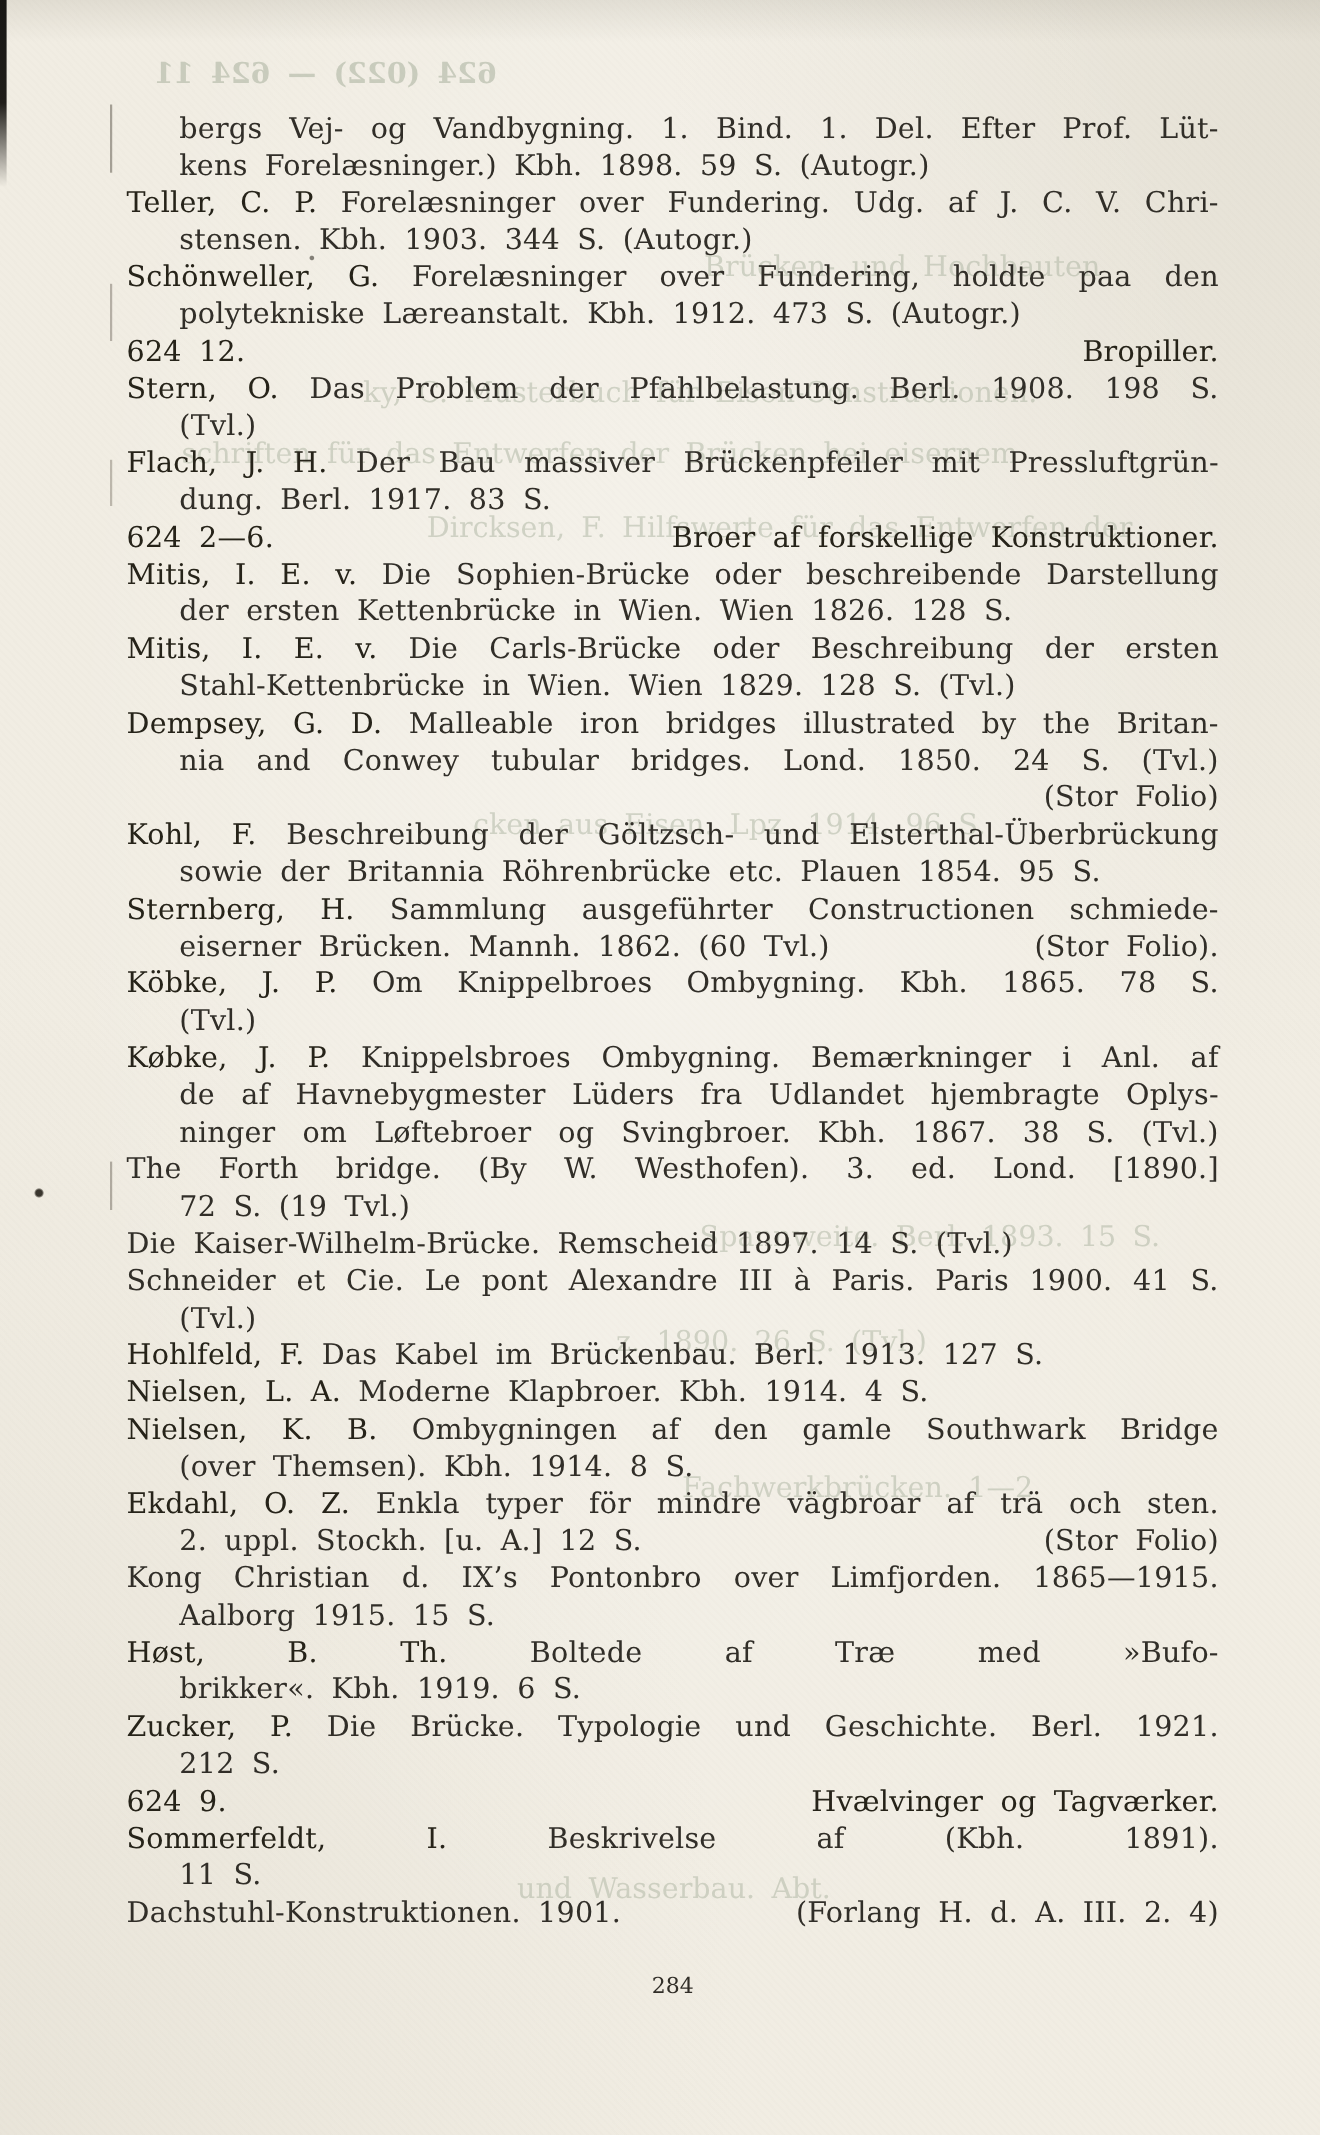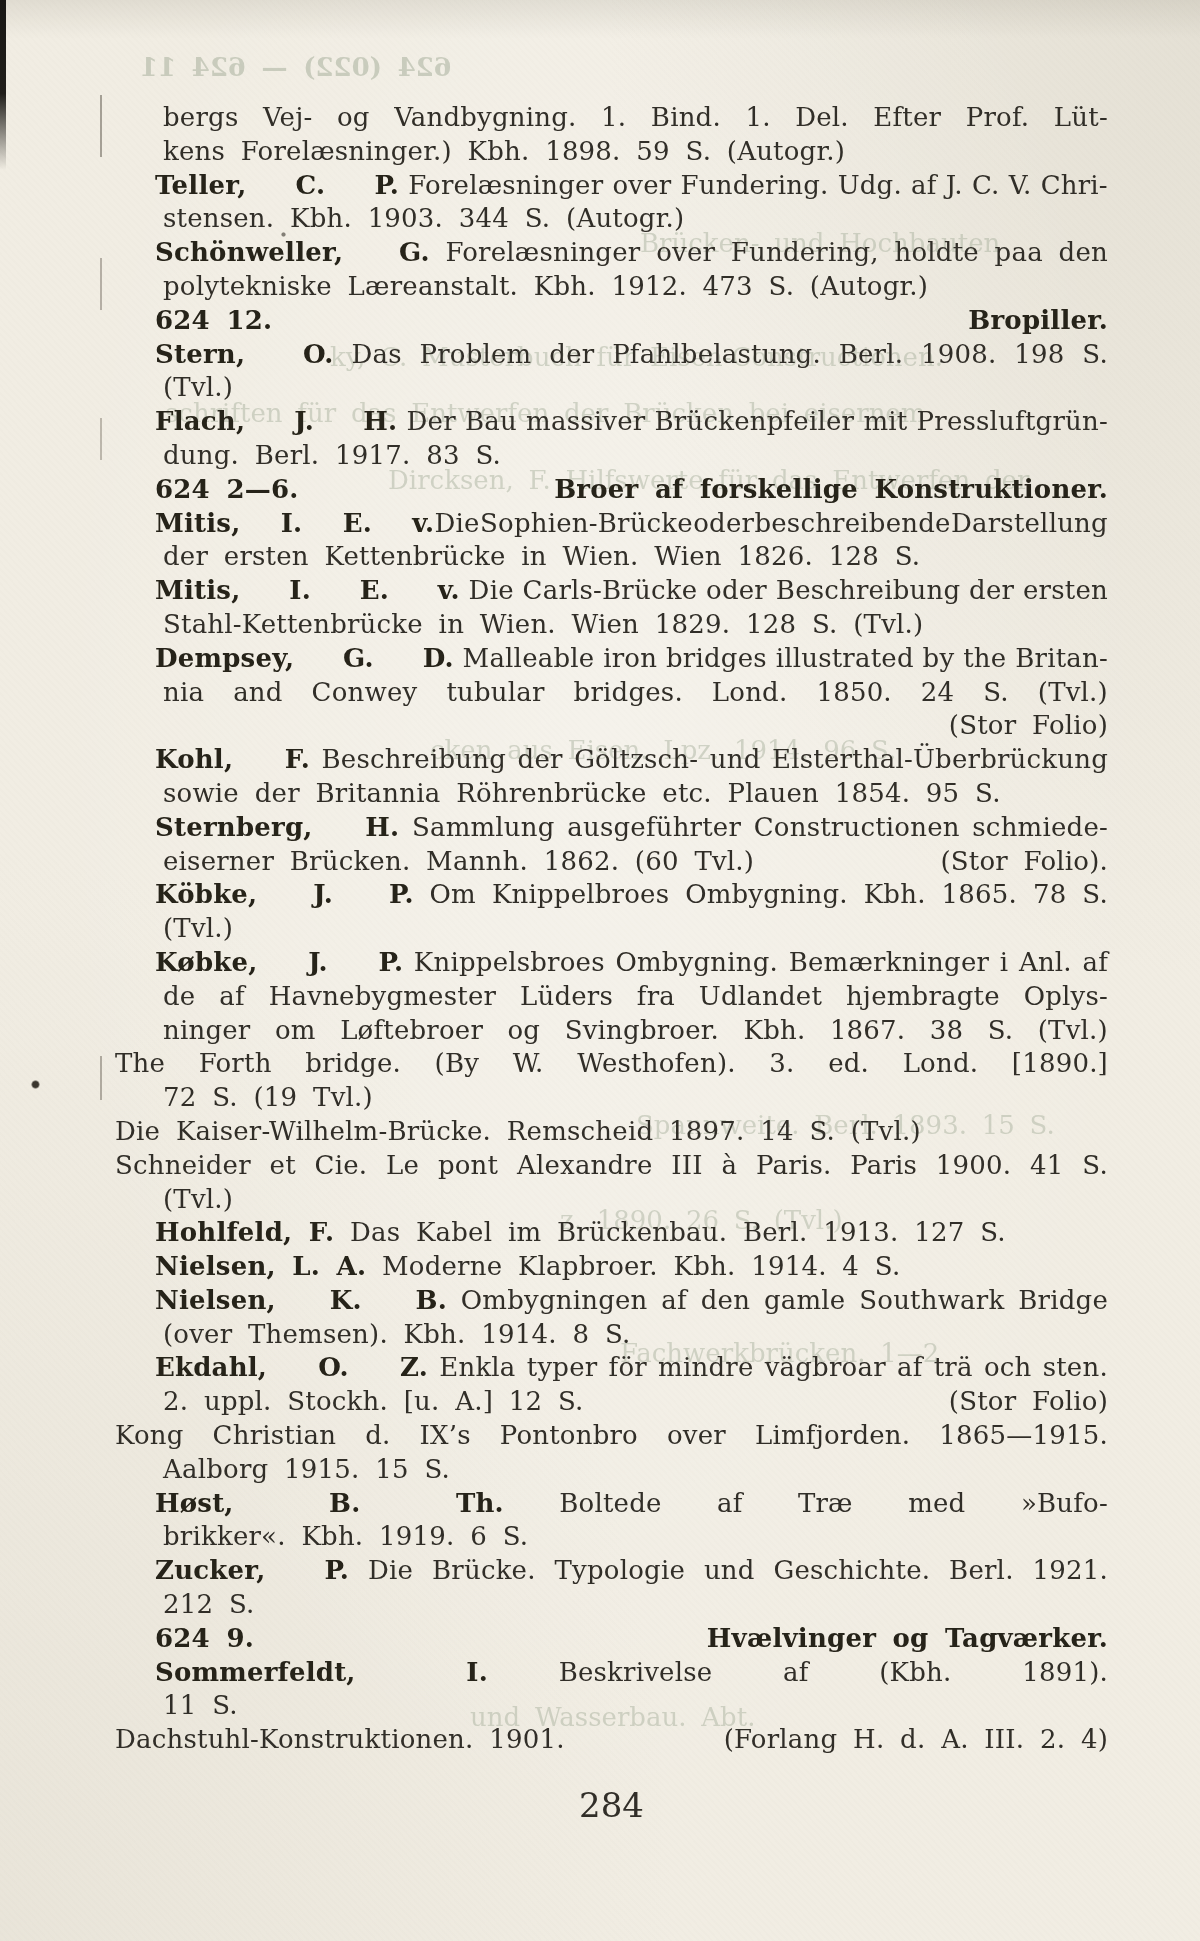--- a/index.html
+++ b/index.html
@@ -22,24 +22,24 @@
   }
   .line{
     height:33.8px;line-height:33.8px;font-size:26px;
     word-spacing:0.28em;letter-spacing:0.2px;
     white-space:nowrap;
   }
   .line.ind{padding-left:48px;}
   .line.j,.line.sp{display:flex;justify-content:space-between;white-space:normal;}
   .line.j span{white-space:nowrap;}
   .line.r{text-align:right;}
-  .b{font-weight:bold;color:#262319;margin-left:40px;}
+  .b{font-weight:normal;color:#262319;}
   .pagenum{
     position:absolute;left:115px;top:1789px;width:993px;
-    text-align:center;font-size:34px;line-height:33.8px;
+    text-align:center;font-size:20px;line-height:33.8px;
     word-spacing:0.2em;
   }
   .ghost{
     position:absolute;font-size:26px;line-height:30px;
     color:#a9b19e;opacity:0.48;filter:blur(0.6px);
     white-space:nowrap;word-spacing:0.25em;
   }
   .ghost.m{transform:scaleX(-1);font-weight:bold;opacity:0.55;}
   .edge-mark{
     position:absolute;left:0;top:0;width:6px;height:170px;

